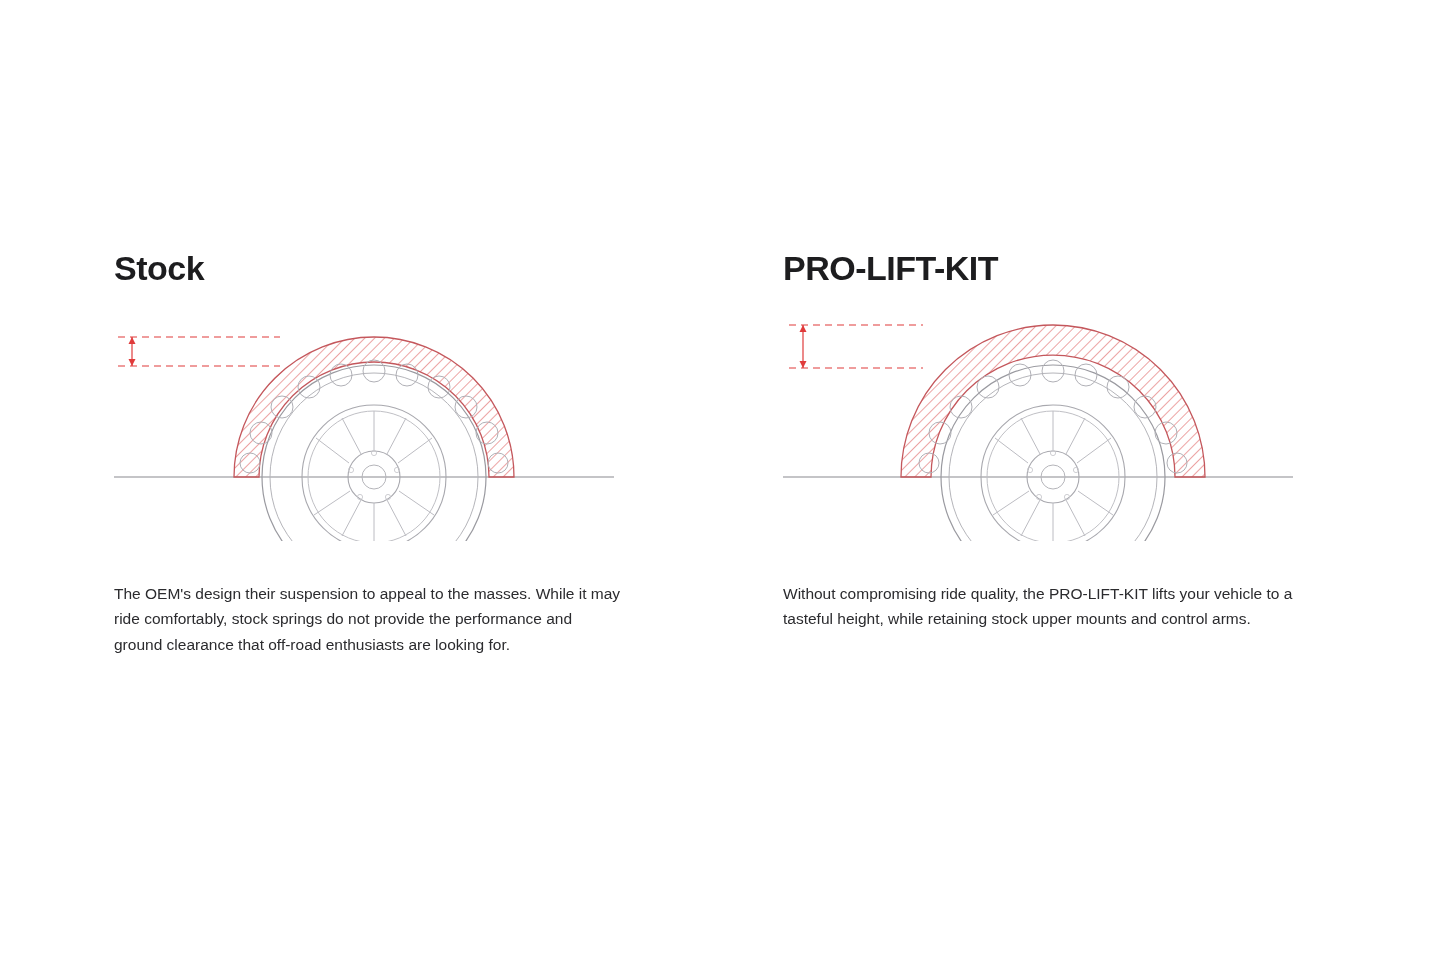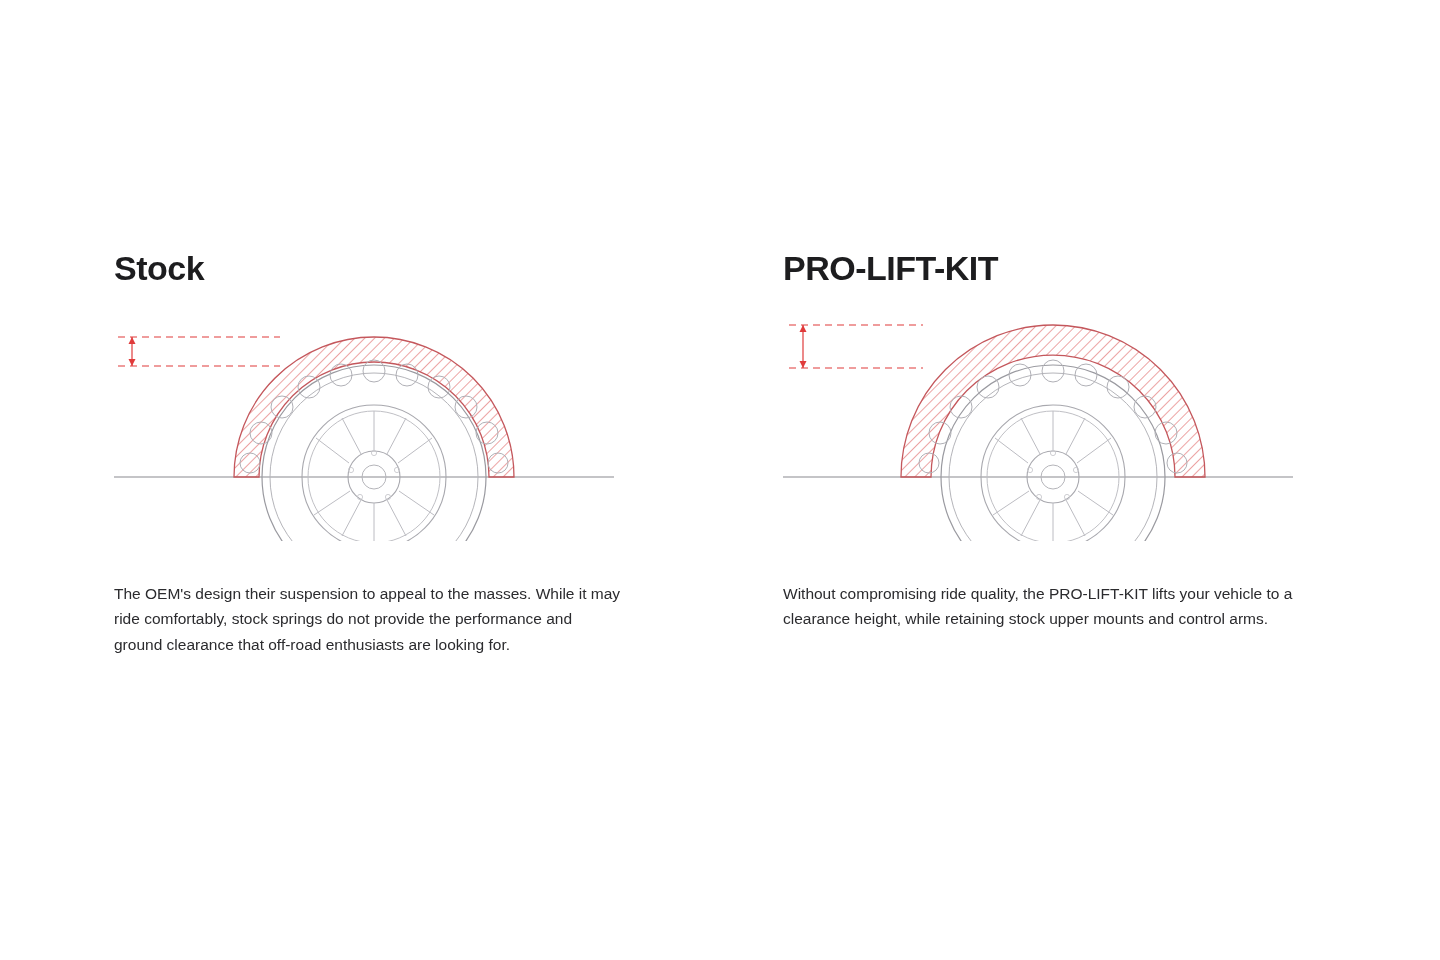--- a/index.html
+++ b/index.html
@@ -191,16 +191,16 @@
         <g>
           <line x1="6" y1="14" x2="140" y2="14" stroke="#e03b3b" stroke-width="1.1" stroke-dasharray="7 5"></line>
           <line x1="6" y1="57" x2="140" y2="57" stroke="#e03b3b" stroke-width="1.1" stroke-dasharray="7 5"></line>
           <line x1="20" y1="14" x2="20" y2="57" stroke="#e03b3b" stroke-width="1.2"></line>
           <path d="M20,14 l-3.5,7 h7 Z" fill="#e03b3b"></path>
           <path d="M20,57 l-3.5,-7 h7 Z" fill="#e03b3b"></path>
         </g>
       </svg>
     </div>
 
-    <p class="caption">Without compromising ride quality, the PRO-LIFT-KIT lifts your vehicle to a clearance height, while retaining stock upper mounts and control arms.</p>
+    <p class="caption">Without compromising ride quality, the PRO-LIFT-KIT lifts your vehicle to a tasteful height, while retaining stock upper mounts and control arms.</p>
   </section>
 
 </div>
 
 </body></html>

